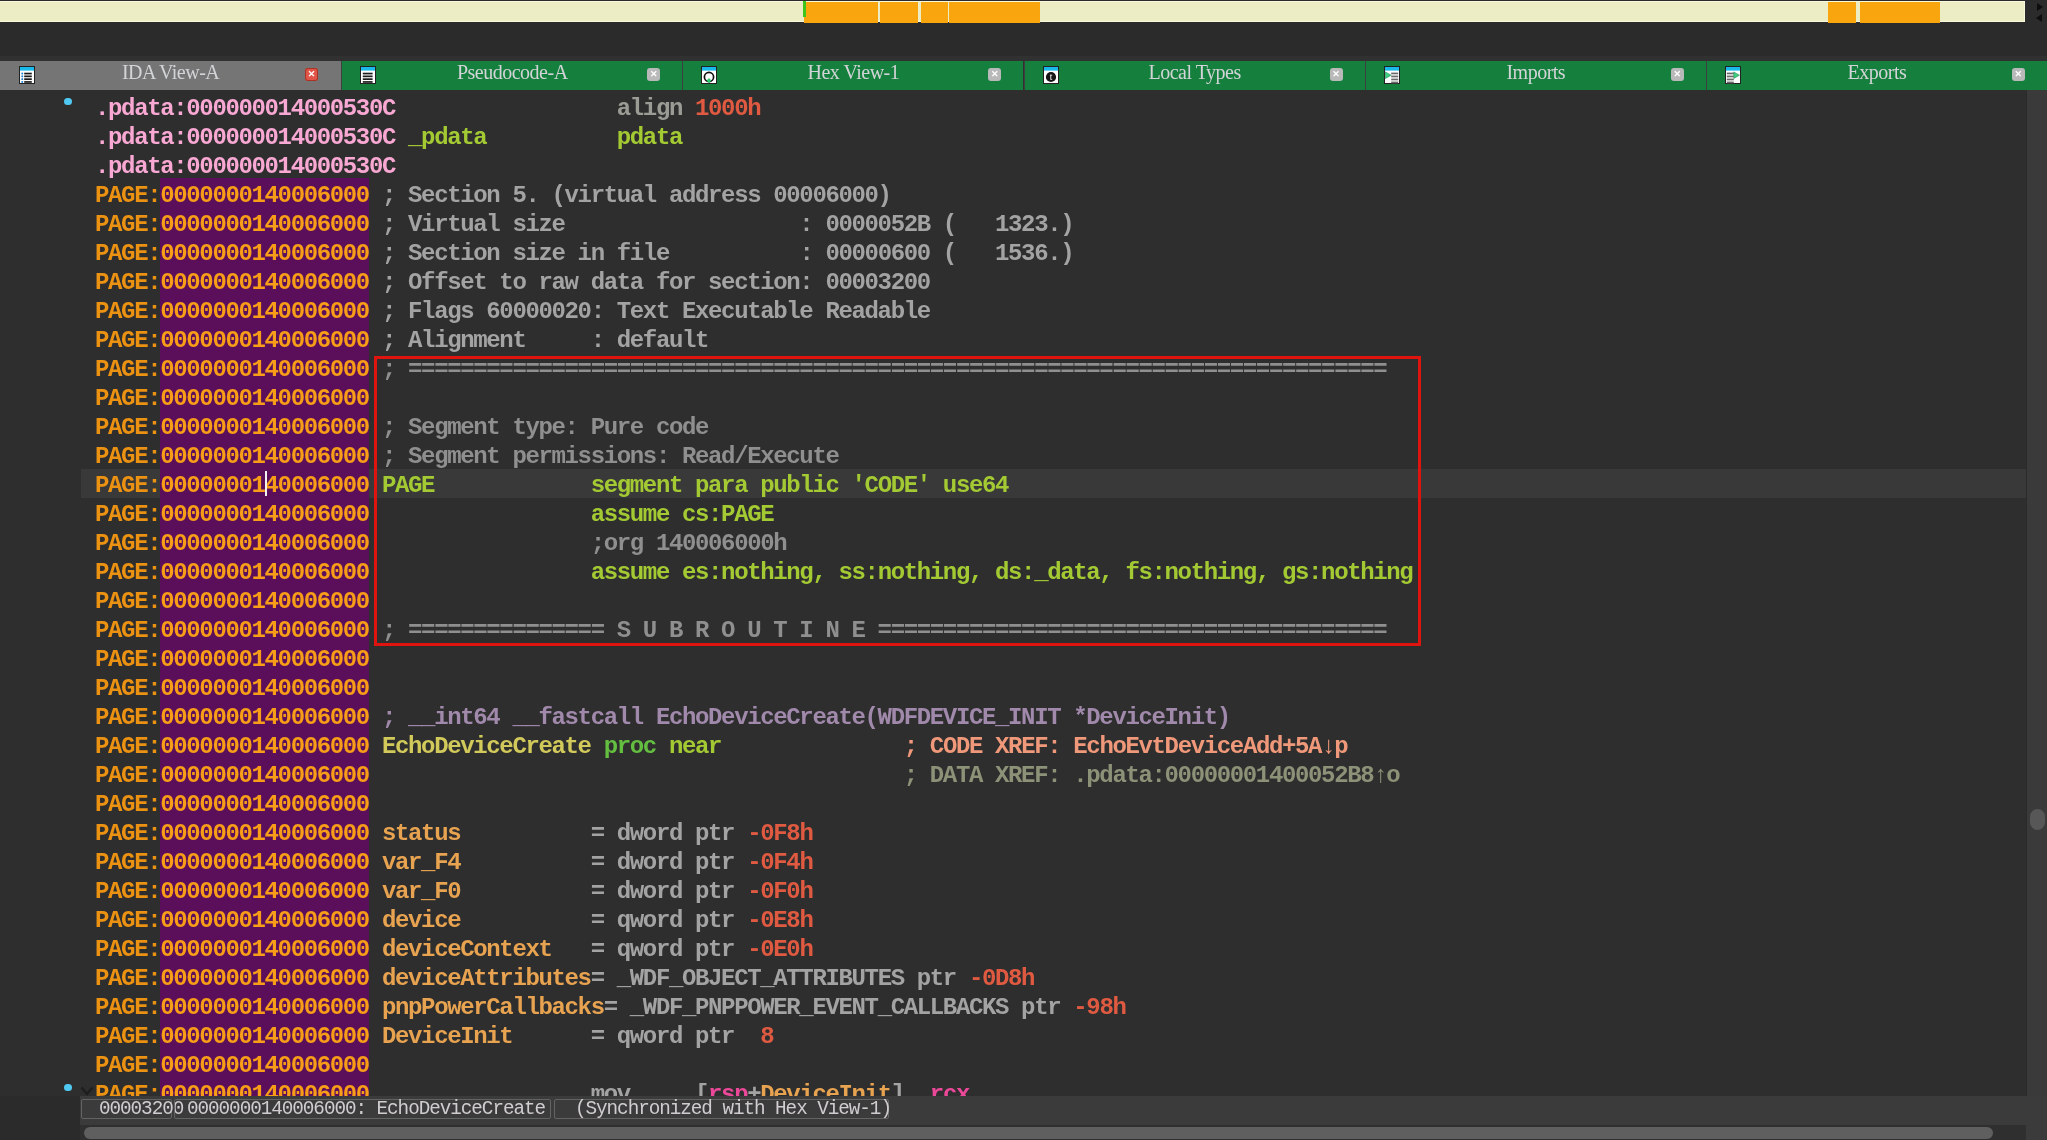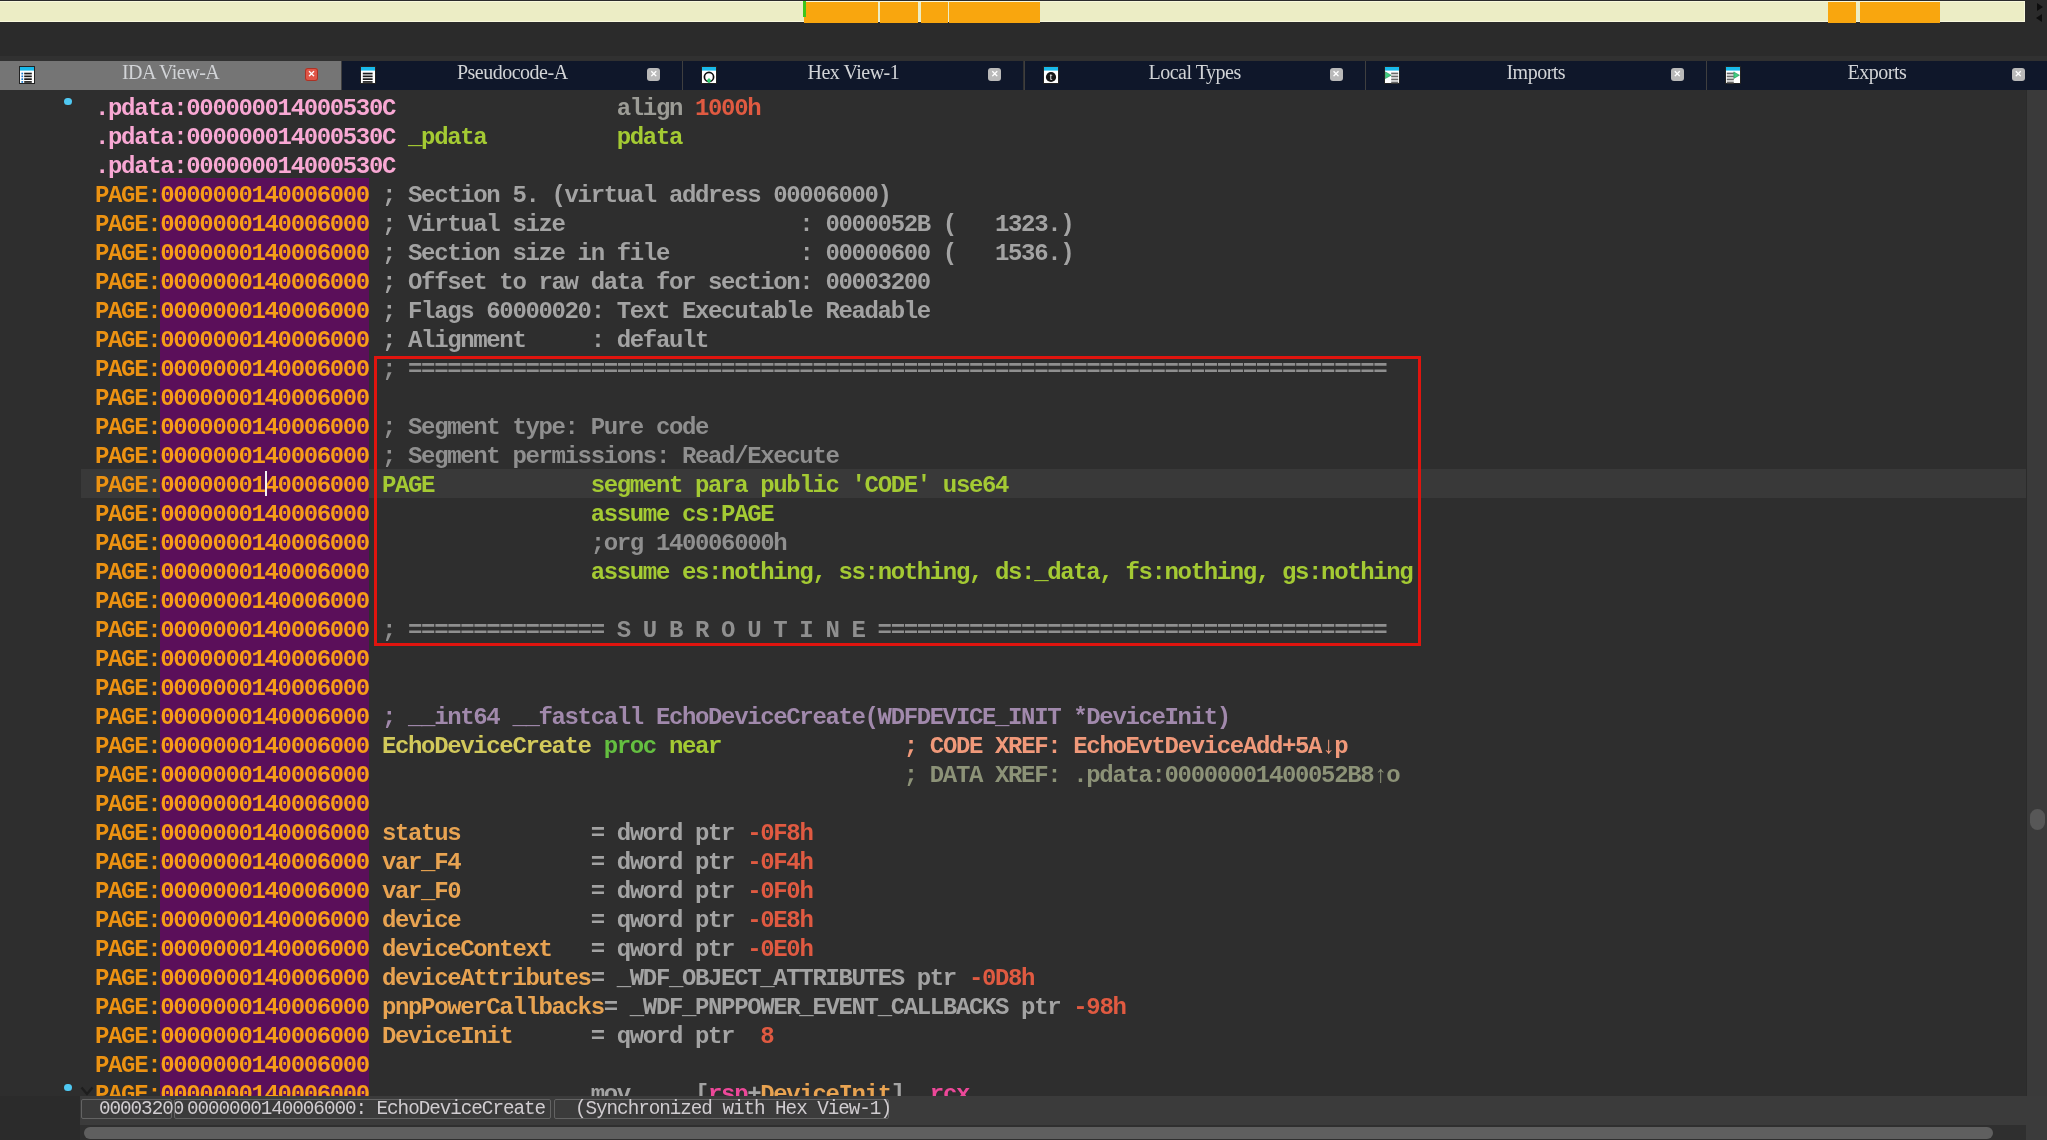--- a/index.html
+++ b/index.html
@@ -6,21 +6,21 @@
 
 #band{position:absolute;left:0;top:1px;width:2025px;height:21px;background:#ecedc5;border-top:1px solid #f8f8dc;border-bottom:1px solid #f8f8dc;border-right:1px solid #f8f8dc}
 .oseg{position:absolute;top:0;height:21px;background:#f9a60e}
 #gtick{position:absolute;left:803px;top:1px;width:3px;height:16px;background:#3ec51d}
 
 #legend{position:absolute;left:0;top:22px;width:2047px;height:34px;background:#393939}
 .lsq{position:absolute;top:9px;width:19px;height:19px}
 .llab{position:absolute;top:0.5px;font-family:"Liberation Serif",serif;font-size:20px;line-height:29px;color:#d8d8d8;letter-spacing:-0.5px}
 
 #tabstrip{position:absolute;left:0;top:56px;width:2047px;height:34px;background:#313131}
-.tab{position:absolute;top:4.5px;height:29.5px;background:#0f172a;border-left:1px solid #3f3f3f}
+.tab{position:absolute;top:4.5px;height:29.5px;background:#15803d;border-left:1px solid #3f3f3f}
 .tab.act{background:#757575;border-left:none}
 .tlab{position:absolute;left:0;right:0;top:-2px;text-align:center;font-family:"Liberation Serif",serif;font-size:20px;line-height:27px;color:#d2d4d7;letter-spacing:-0.5px}
 .tic{position:absolute}
 .tclose{position:absolute;left:305px;top:7px;width:13px;height:13px;border-radius:3px;background:#b9b9b9;color:#fff;font-size:9px;line-height:13px;text-align:center;font-weight:bold}
 .tcr{background:#e05547;box-shadow:0 0 0 1px #a93326 inset}
 
 #content{position:absolute;left:0;top:90px;width:2026px;height:1006px;background:#2e2e2e}
 #purple{position:absolute;left:160.2px;top:87.5px;width:208.7px;height:918.5px;background:#5b0f5a}
 #hl{position:absolute;left:81px;top:378.5px;width:1945px;height:29.5px;background:#393939}
 #redbox{position:absolute;left:374px;top:265.5px;width:1047px;height:290px;border:3px solid #e0140e}

